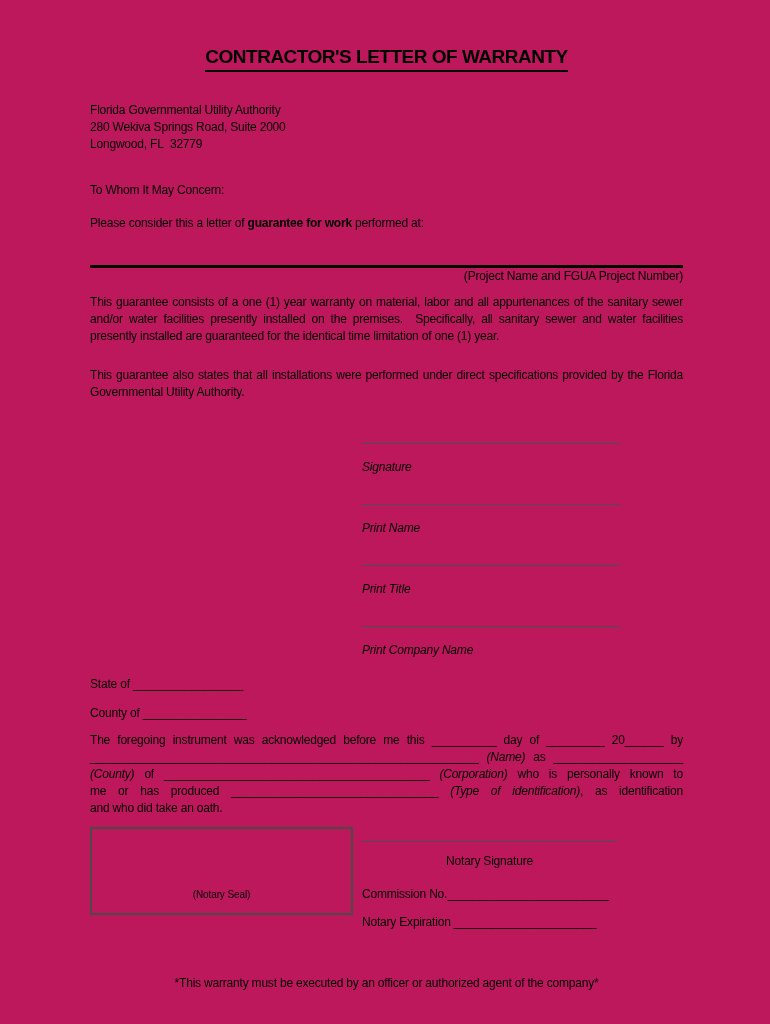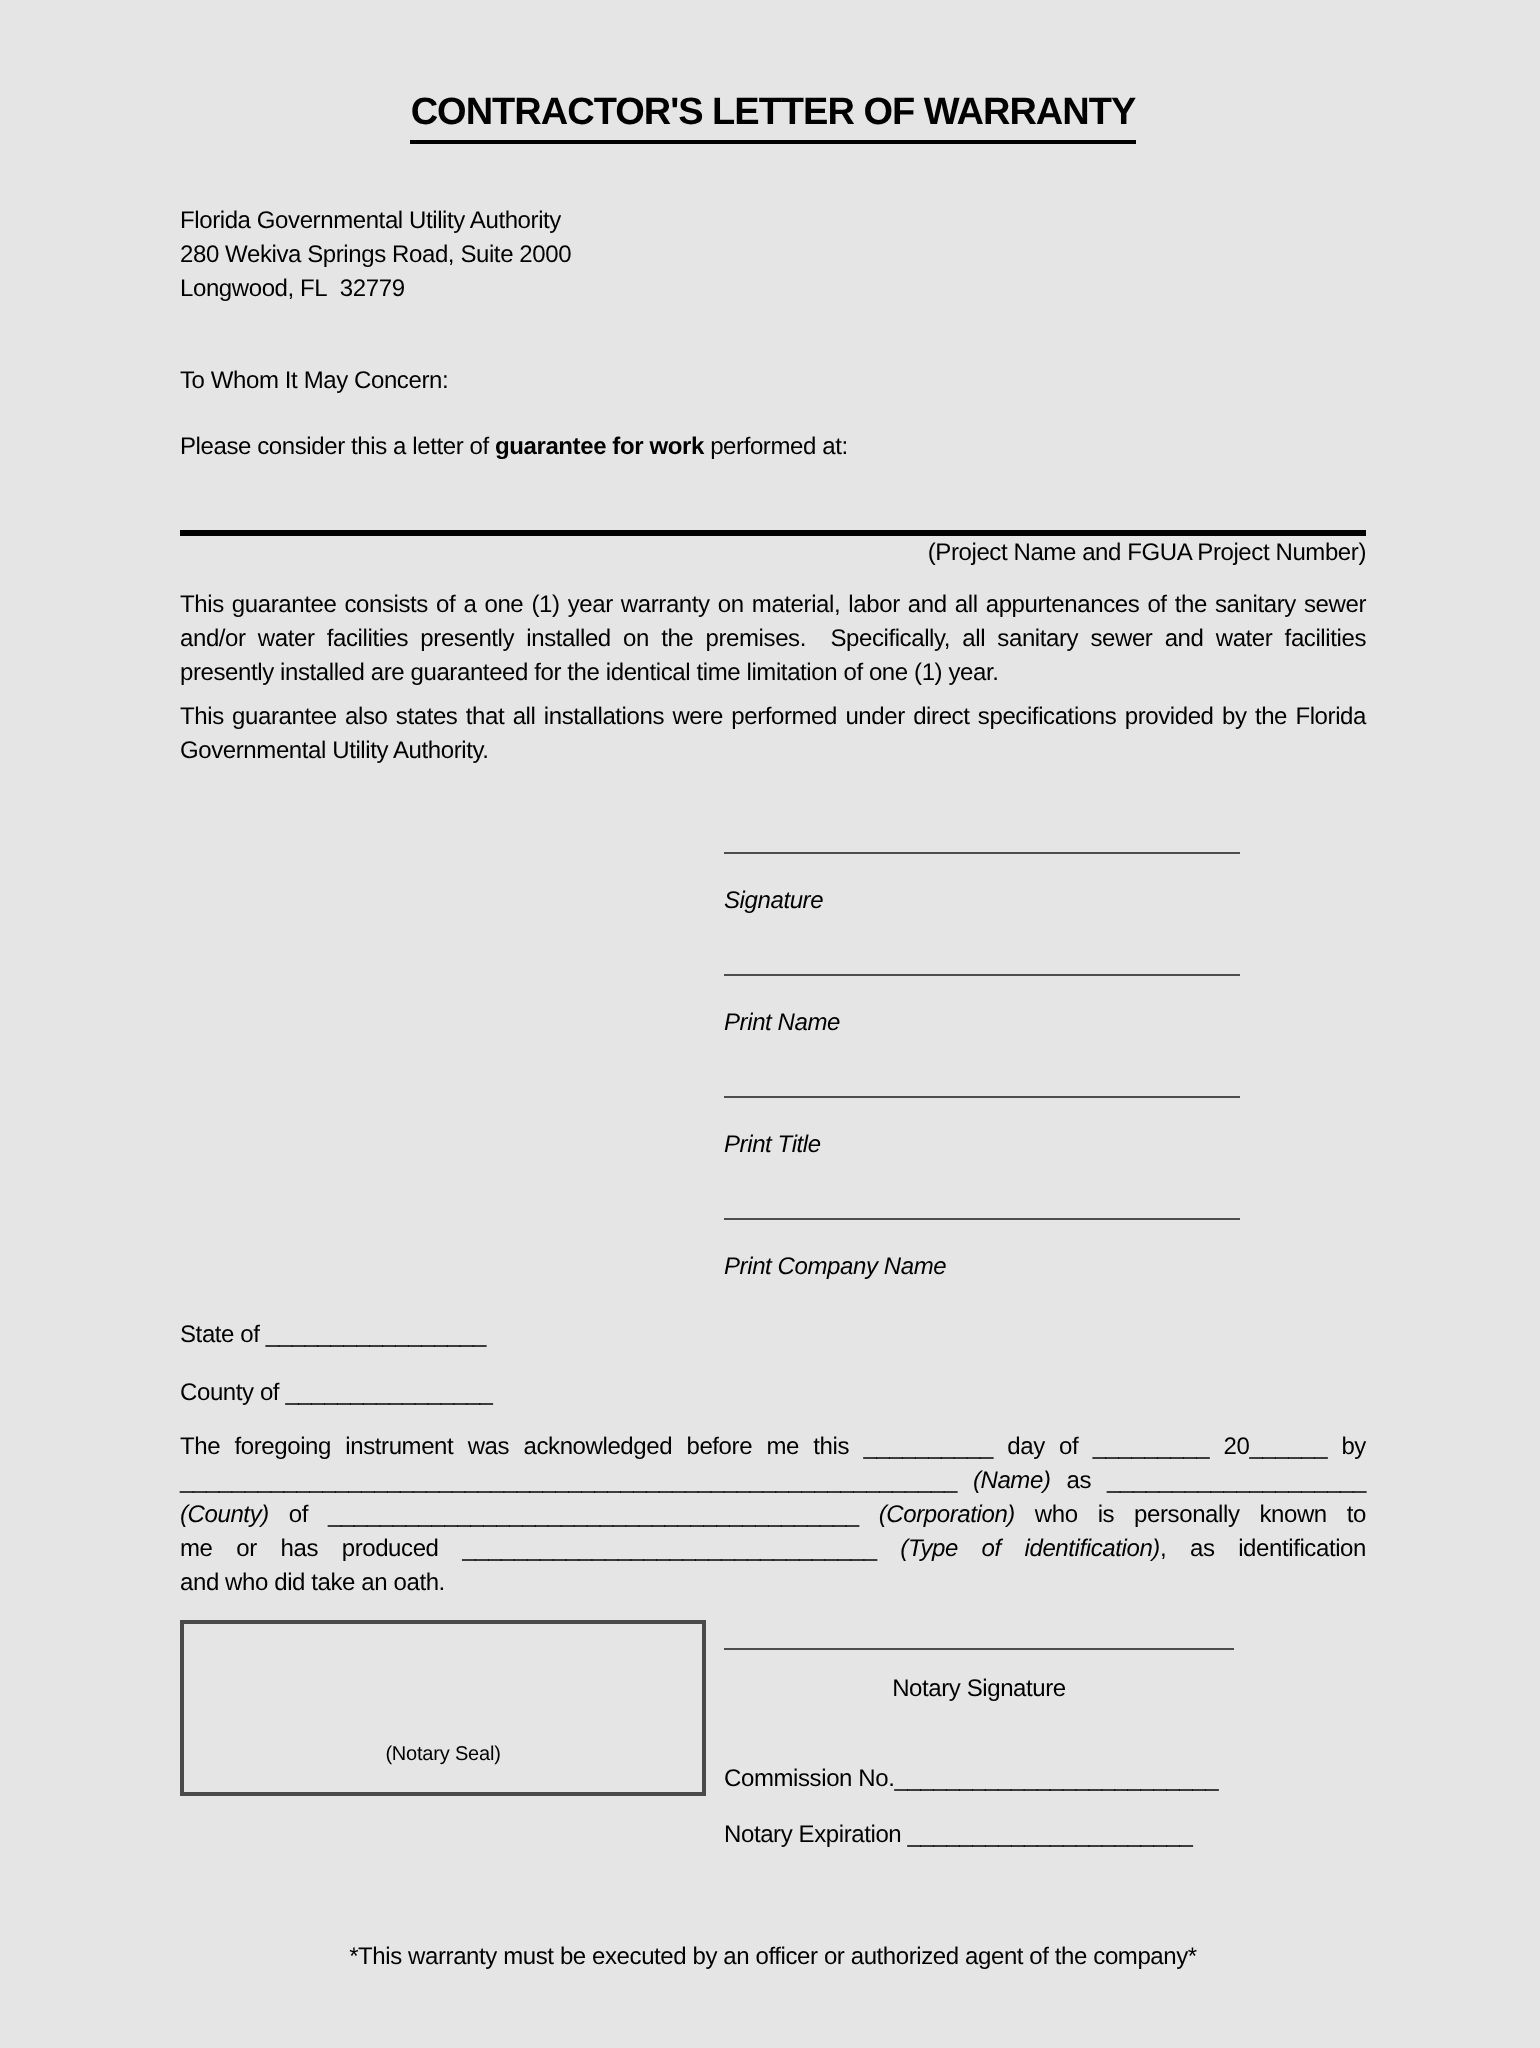--- a/index.html
+++ b/index.html
@@ -5,21 +5,21 @@
   * { margin: 0; padding: 0; box-sizing: border-box; }
   html, body { background: #ffffff; }
   body {
     width: 770px; height: 1024px;
     font-family: "Liberation Sans", sans-serif;
     color: #000;
   }
   .page {
     position: relative;
     width: 770px; height: 1024px;
-    background: #e5e5e5;
+    background: #be185d;
     padding: 45px 87px 0 90px;
     font-size: 12px;
     line-height: 17px;
     letter-spacing: -0.2px;
   }
   h1.title {
     text-align: center;
     font-size: 19px;
     line-height: 24px;
     letter-spacing: -0.5px;
@@ -33,21 +33,21 @@
   .address { margin-top: 30px; }
   .salutation { margin-top: 29px; }
   .intro { margin-top: 16px; }
   .intro b { font-weight: bold; margin-top: 32px; }
   .project-rule {
     margin-top: 33px;
     border-top: 3px solid #000;
     height: 0;
   }
   .caption { text-align: right; }
-  .para { margin-top: 5px; text-align: justify; }
+  .para { margin-top: 22px; text-align: justify; }
   .para.first { margin-top: 9px; }
   .sig-block { margin-top: 42px; margin-left: 272px; width: 258px; }
   .sig-item + .sig-item { margin-top: 28px; }
   .rule-line { border-bottom: 1px solid #4d4d4d; height: 1px; width: 100%; }
   .sig-label { font-style: italic; margin-top: 15px; }
   .state-line { margin-top: 17px; }
   .county-line { margin-top: 12px; }
   .blank { white-space: nowrap; letter-spacing: -0.2px; }
   .notary-ack { margin-top: 10px; }
   .jline { text-align: justify; text-align-last: justify; }
@@ -62,21 +62,21 @@
   }
   .seal-caption {
     position: absolute;
     left: 0; right: 0; bottom: 10px;
     text-align: center;
     font-size: 10px;
     letter-spacing: -0.1px;
   }
   .notary-fields { margin-left: 9px; width: 255px; padding-top: 14px; flex: 0 0 auto; }
   .notary-fields .field-label { margin-top: 11px; text-align: center; }
-  .notary-fields .field-line { margin-top: 28px; }
+  .notary-fields .field-line { margin-top: 16px; }
   .notary-fields .field-line.exp { margin-top: 11px; }
   .footer { margin-top: 44px; text-align: center; }
 </style>
 </head>
 <body>
 
 <div class="page">
 
   <h1 class="title"><span class="tu">CONTRACTOR'S LETTER OF WARRANTY</span></h1>
 

